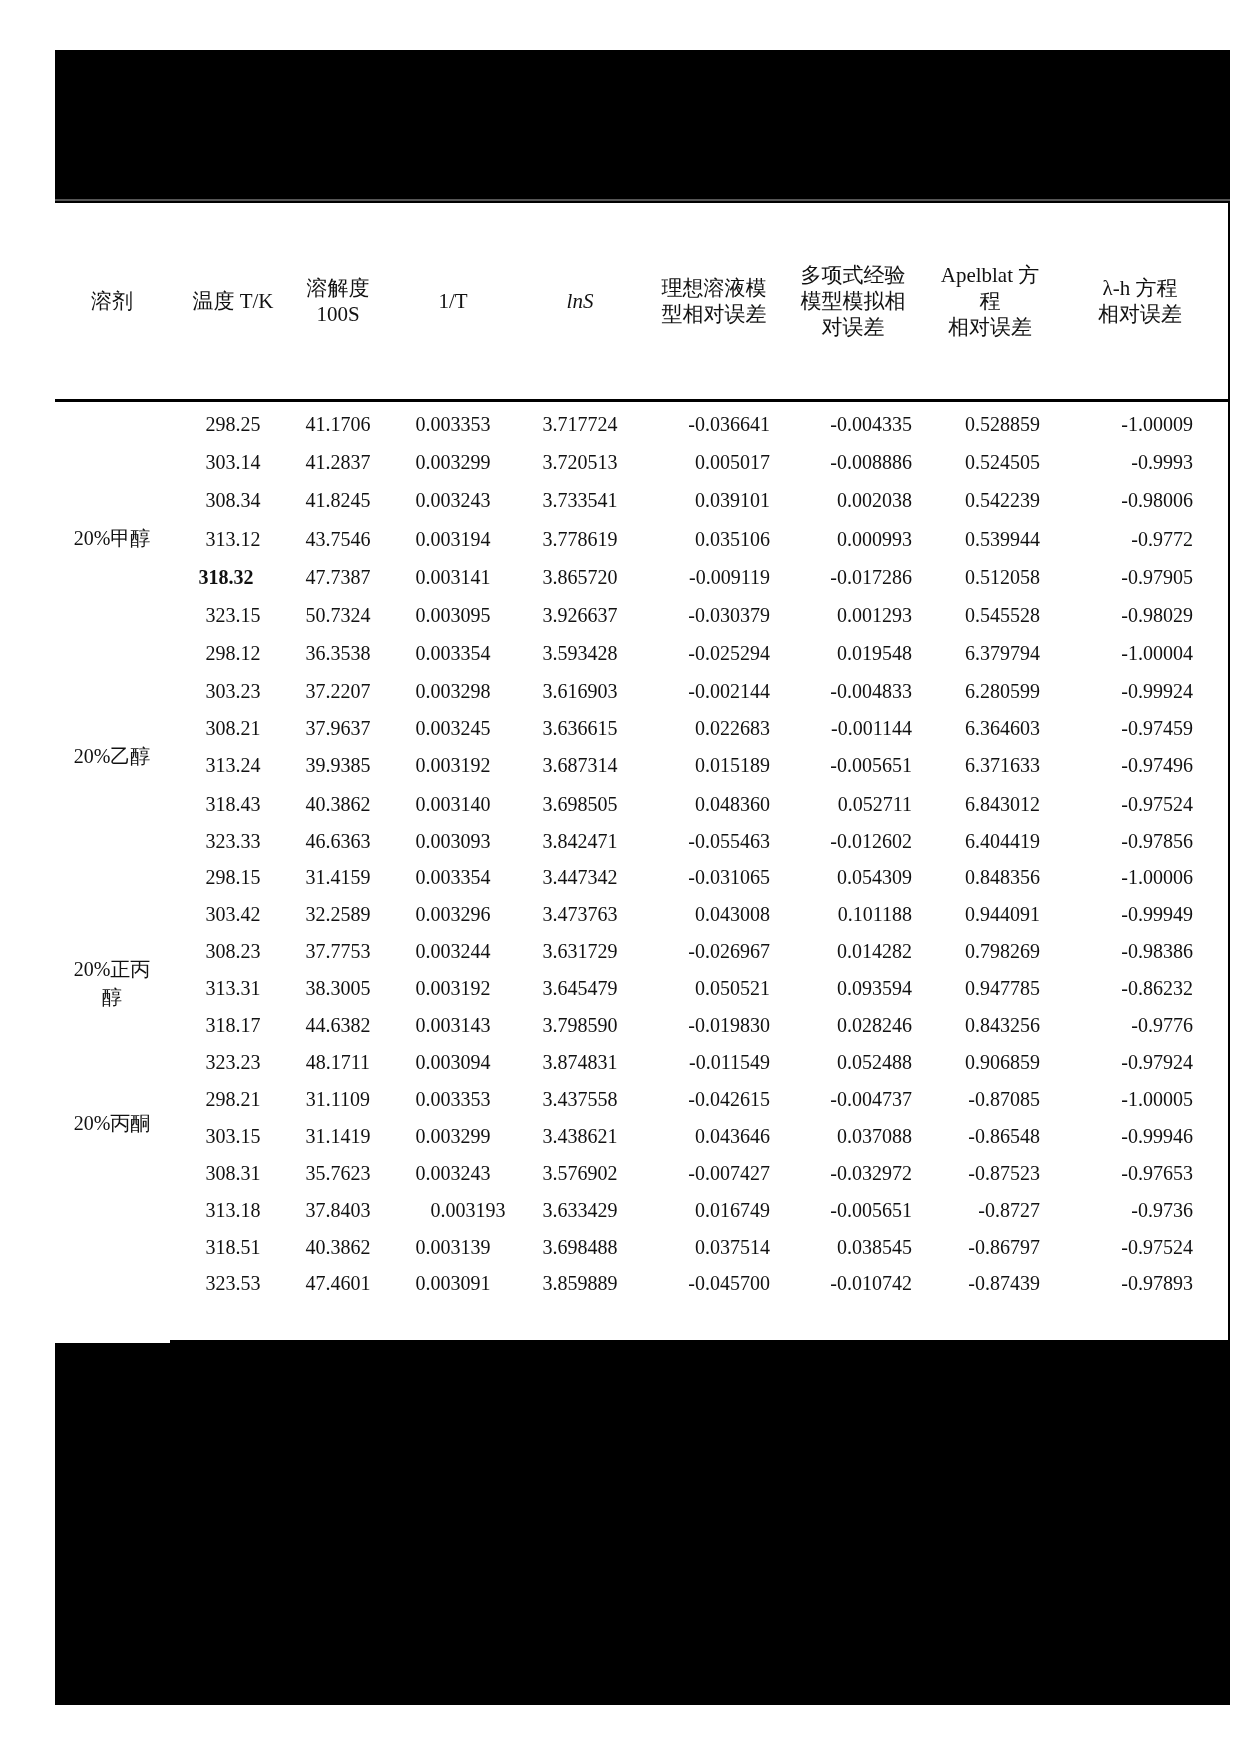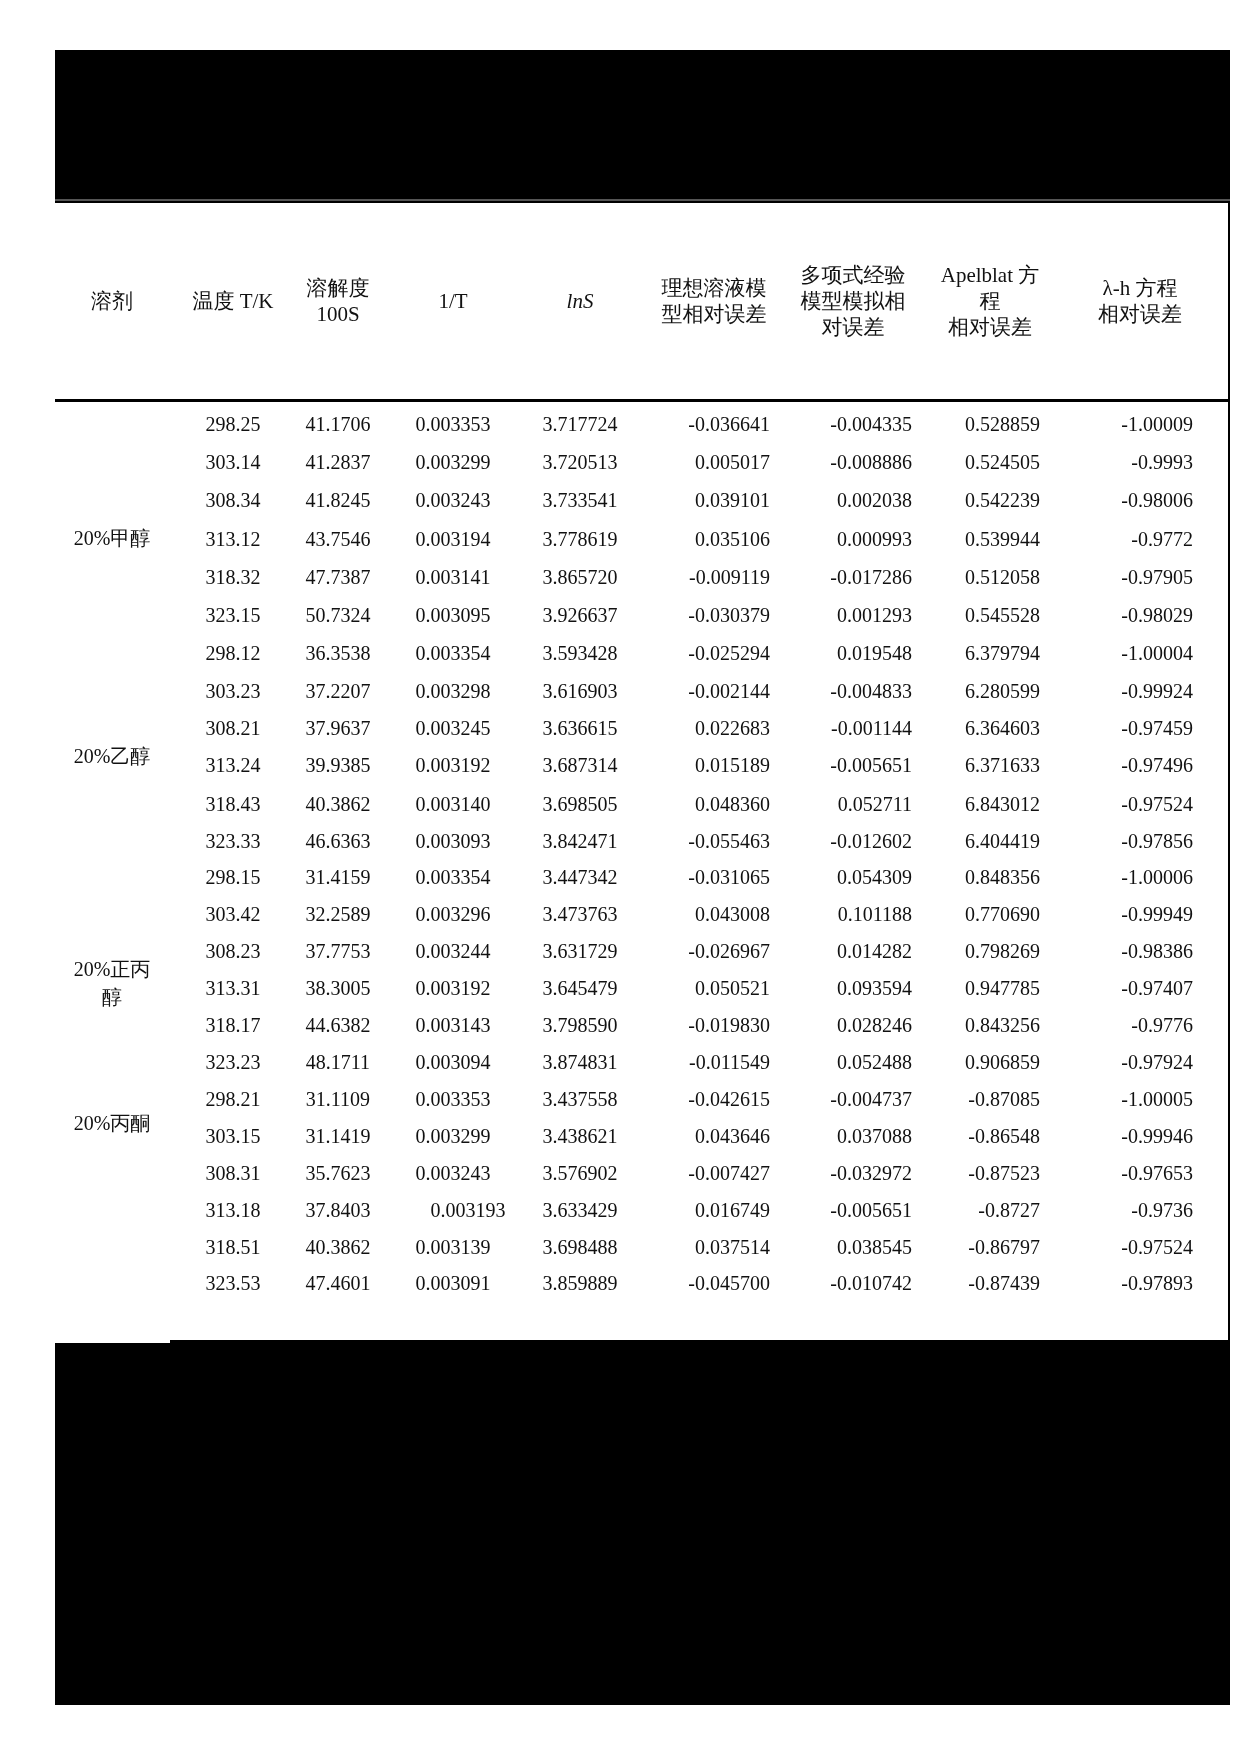--- a/index.html
+++ b/index.html
@@ -89,21 +89,21 @@
       <div class="cell c-left" style="left: 178px; width: 110px;">313.12</div>
       <div class="cell c-left" style="left: 290px; width: 96px;">43.7546</div>
       <div class="cell c-left" style="left: 400px; width: 106px;">0.003194</div>
       <div class="cell c-left" style="left: 520px; width: 120px;">3.778619</div>
       <div class="cell c-right" style="left: 640px; width: 130px;">0.035106</div>
       <div class="cell c-right" style="left: 780px; width: 132px;">0.000993</div>
       <div class="cell c-right" style="left: 912px; width: 128px;">0.539944</div>
       <div class="cell c-right" style="left: 1060px; width: 133px;">-0.9772</div>
     </div>
     <div class="row" style="left: 0px; width: 1228px; top: 558px;">
-      <div class="cell c-left" style="left: 178px; width: 110px;">318.32</div>
+      <div class="cell c-left" style="left: 171px; width: 110px; font-weight: bold;">318.32</div>
       <div class="cell c-left" style="left: 290px; width: 96px;">47.7387</div>
       <div class="cell c-left" style="left: 400px; width: 106px;">0.003141</div>
       <div class="cell c-left" style="left: 520px; width: 120px;">3.865720</div>
       <div class="cell c-right" style="left: 640px; width: 130px;">-0.009119</div>
       <div class="cell c-right" style="left: 780px; width: 132px;">-0.017286</div>
       <div class="cell c-right" style="left: 912px; width: 128px;">0.512058</div>
       <div class="cell c-right" style="left: 1060px; width: 133px;">-0.97905</div>
     </div>
     <div class="row" style="left: 0px; width: 1228px; top: 596px;">
       <div class="cell c-left" style="left: 178px; width: 110px;">323.15</div>
@@ -185,42 +185,42 @@
       <div class="cell c-right" style="left: 912px; width: 128px;">0.848356</div>
       <div class="cell c-right" style="left: 1060px; width: 133px;">-1.00006</div>
     </div>
     <div class="row" style="left: 0px; width: 1228px; top: 895px;">
       <div class="cell c-left" style="left: 178px; width: 110px;">303.42</div>
       <div class="cell c-left" style="left: 290px; width: 96px;">32.2589</div>
       <div class="cell c-left" style="left: 400px; width: 106px;">0.003296</div>
       <div class="cell c-left" style="left: 520px; width: 120px;">3.473763</div>
       <div class="cell c-right" style="left: 640px; width: 130px;">0.043008</div>
       <div class="cell c-right" style="left: 780px; width: 132px;">0.101188</div>
-      <div class="cell c-right" style="left: 912px; width: 128px;">0.770690</div>
+      <div class="cell c-right" style="left: 912px; width: 128px;">0.944091</div>
       <div class="cell c-right" style="left: 1060px; width: 133px;">-0.99949</div>
     </div>
     <div class="row" style="left: 0px; width: 1228px; top: 932px;">
       <div class="cell c-left" style="left: 178px; width: 110px;">308.23</div>
       <div class="cell c-left" style="left: 290px; width: 96px;">37.7753</div>
       <div class="cell c-left" style="left: 400px; width: 106px;">0.003244</div>
       <div class="cell c-left" style="left: 520px; width: 120px;">3.631729</div>
       <div class="cell c-right" style="left: 640px; width: 130px;">-0.026967</div>
       <div class="cell c-right" style="left: 780px; width: 132px;">0.014282</div>
       <div class="cell c-right" style="left: 912px; width: 128px;">0.798269</div>
       <div class="cell c-right" style="left: 1060px; width: 133px;">-0.98386</div>
     </div>
     <div class="row" style="left: 0px; width: 1228px; top: 969px;">
       <div class="cell c-left" style="left: 178px; width: 110px;">313.31</div>
       <div class="cell c-left" style="left: 290px; width: 96px;">38.3005</div>
       <div class="cell c-left" style="left: 400px; width: 106px;">0.003192</div>
       <div class="cell c-left" style="left: 520px; width: 120px;">3.645479</div>
       <div class="cell c-right" style="left: 640px; width: 130px;">0.050521</div>
       <div class="cell c-right" style="left: 780px; width: 132px;">0.093594</div>
       <div class="cell c-right" style="left: 912px; width: 128px;">0.947785</div>
-      <div class="cell c-right" style="left: 1060px; width: 133px;">-0.97407</div>
+      <div class="cell c-right" style="left: 1060px; width: 133px;">-0.86232</div>
     </div>
     <div class="row" style="left: 0px; width: 1228px; top: 1006px;">
       <div class="cell c-left" style="left: 178px; width: 110px;">318.17</div>
       <div class="cell c-left" style="left: 290px; width: 96px;">44.6382</div>
       <div class="cell c-left" style="left: 400px; width: 106px;">0.003143</div>
       <div class="cell c-left" style="left: 520px; width: 120px;">3.798590</div>
       <div class="cell c-right" style="left: 640px; width: 130px;">-0.019830</div>
       <div class="cell c-right" style="left: 780px; width: 132px;">0.028246</div>
       <div class="cell c-right" style="left: 912px; width: 128px;">0.843256</div>
       <div class="cell c-right" style="left: 1060px; width: 133px;">-0.9776</div>

